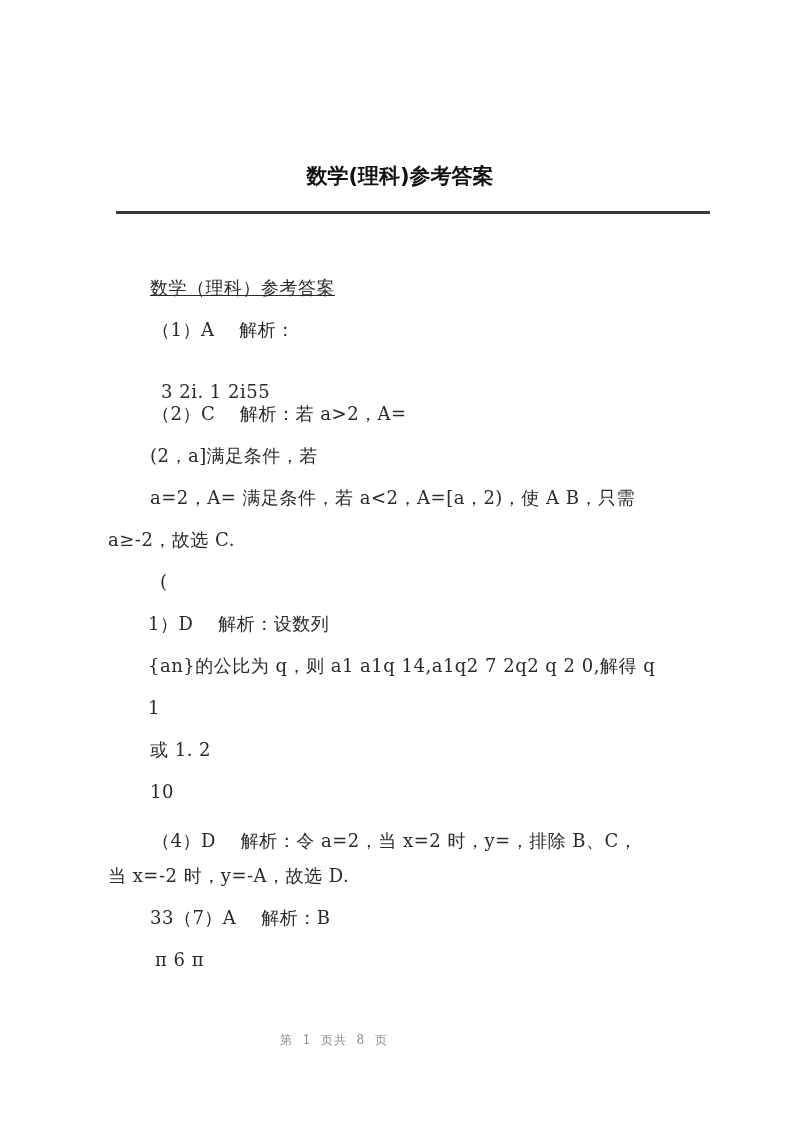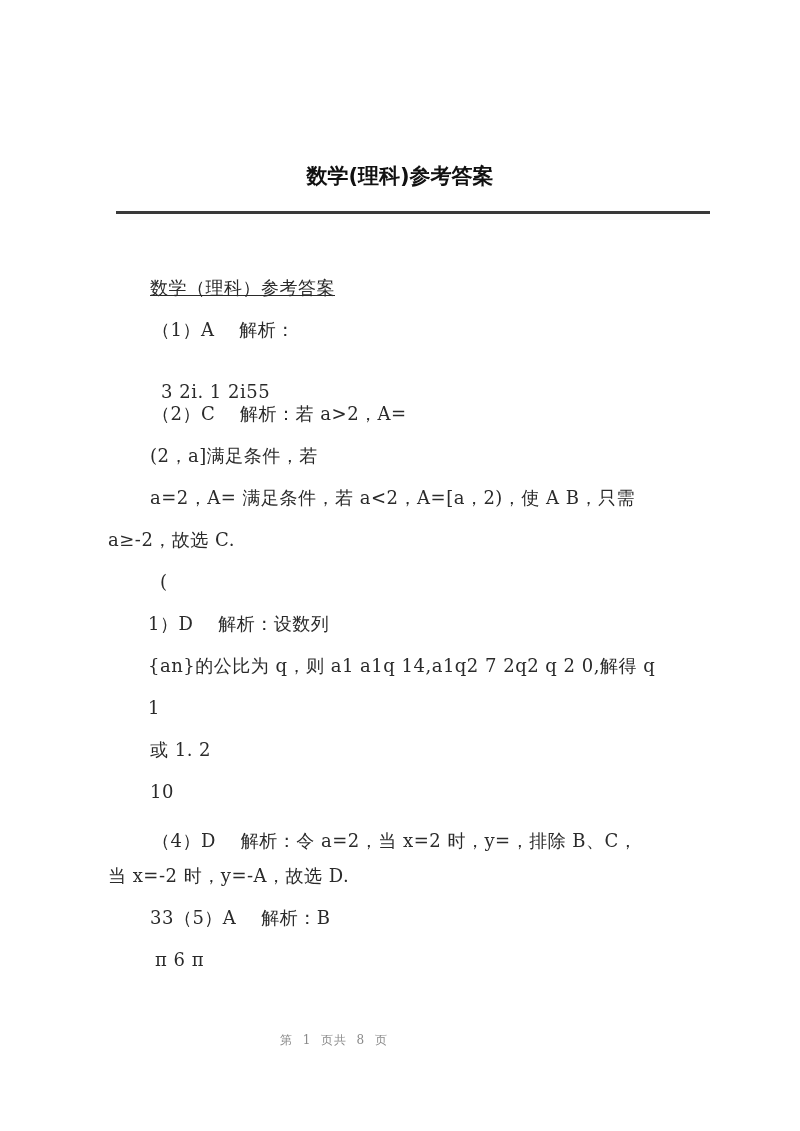--- a/index.html
+++ b/index.html
@@ -76,17 +76,17 @@
   <div class="line" style="left: 150px; top: 486px;">a=2，A= 满足条件，若 a&lt;2，A=[a，2)，使 A B，只需</div>
   <div class="line" style="left: 108px; top: 528px;">a≥-2，故选 C.</div>
   <div class="line" style="left: 160px; top: 570px;">(</div>
   <div class="line" style="left: 148px; top: 612px;">1）D    解析：设数列</div>
   <div class="line" style="left: 148px; top: 654px;">{an}的公比为 q，则 a1 a1q 14,a1q2 7 2q2 q 2 0,解得 q</div>
   <div class="line" style="left: 148px; top: 696px;">1</div>
   <div class="line" style="left: 150px; top: 738px;">或 1. 2</div>
   <div class="line" style="left: 150px; top: 780px;">10</div>
   <div class="line" style="left: 152px; top: 822px; margin-top: 7px;">（4）D    解析：令 a=2，当 x=2 时，y=，排除 B、C，</div>
   <div class="line" style="left: 108px; top: 864px;">当 x=-2 时，y=-A，故选 D.</div>
-  <div class="line" style="left: 150px; top: 906px;">33（5）A    解析：B</div>
+  <div class="line" style="left: 150px; top: 906px;">33（7）A    解析：B</div>
   <div class="line" style="left: 155px; top: 948px;">π 6 π</div>
 </div>
 
 <div class="footer">第  1  页共  8  页</div>
 
 </body></html>

